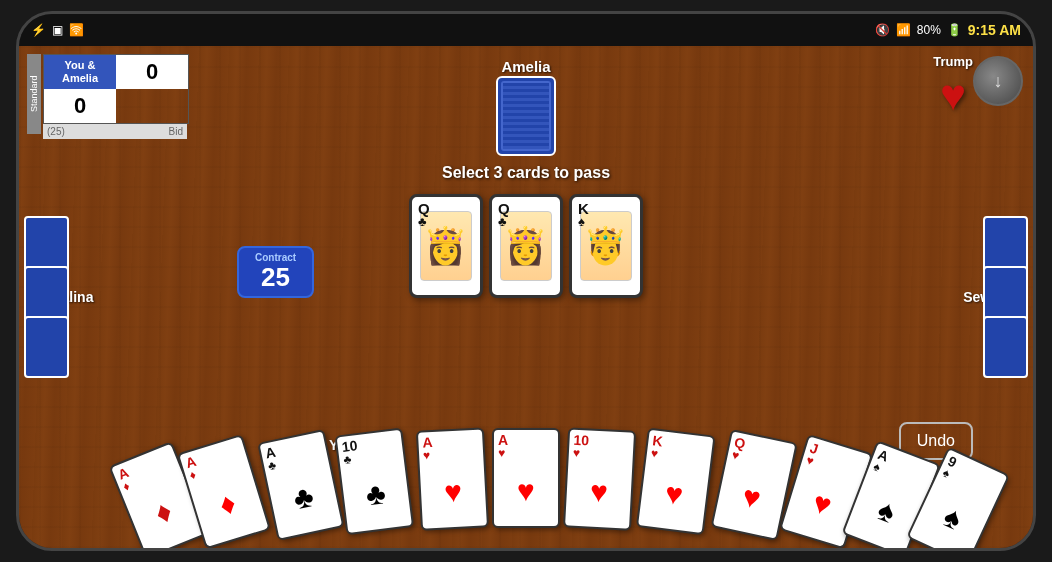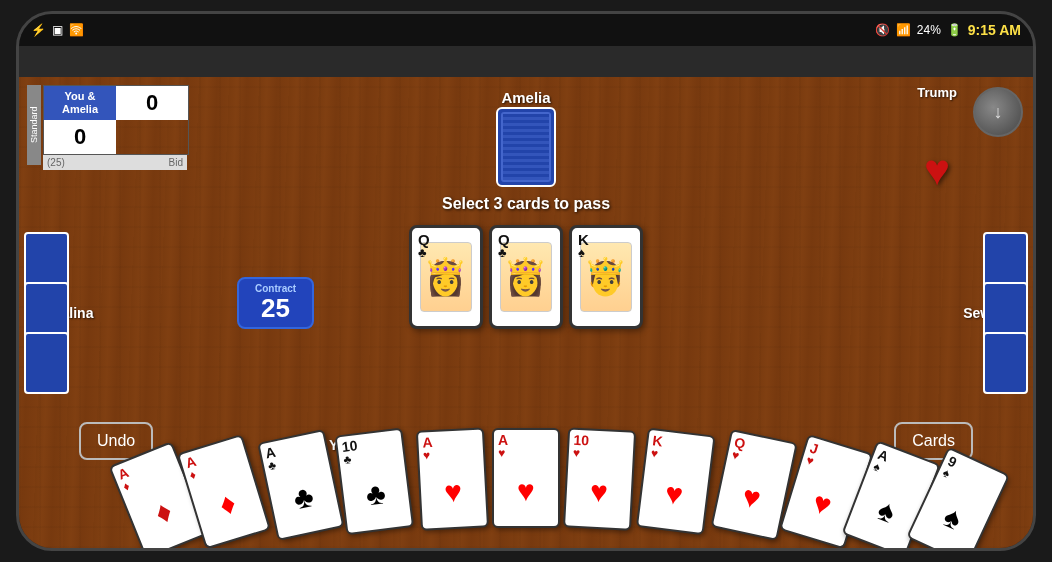--- a/index.html
+++ b/index.html
@@ -71,21 +71,20 @@
         repeating-linear-gradient(
           0deg,
           rgba(0,0,0,0.03) 0px,
           rgba(0,0,0,0.03) 2px,
           transparent 2px,
           transparent 20px
         );
       background-color: #7a3b10;
       position: relative;
       overflow: hidden;
-      margin-top: 31px;
     }
 
     
     .game-area::before {
       content: '';
       position: absolute;
       inset: 0;
       background:
         repeating-linear-gradient(
           92deg,
@@ -162,25 +161,24 @@
       text-align: right;
       padding: 2px;
       display: flex;
       justify-content: space-around;
     }
 
     
     .trump-area {
       position: absolute;
       top: 8px;
-      right: 76px;
+      right: 60px;
       display: flex;
       flex-direction: column;
       align-items: center;
-      gap: 44px;
     }
     .trump-label {
       color: #fff;
       font-size: 13px;
       font-weight: bold;
       text-shadow: 1px 1px 2px rgba(0,0,0,0.7);
       margin-bottom: 4px;
     }
     .trump-heart {
       color: #cc1111;
@@ -483,21 +481,21 @@
 
   <div class="status-bar">
     <div class="status-left">
       <span class="status-icon">⚡</span>
       <span class="status-icon">▣</span>
       <span class="status-icon">🛜</span>
     </div>
     <div class="status-right">
       <span class="status-icon">🔇</span>
       <span class="status-icon">📶</span>
-      <span class="status-icon">24%</span>
+      <span class="status-icon">80%</span>
       <span class="status-icon">🔋</span>
       <span class="status-time">9:15 AM</span>
     </div>
   </div>
 
   <div class="game-area">
 
     <div class="scoreboard">
       <div style="display:flex; align-items:stretch;">
         <div class="standard-label">Standard</div>
@@ -582,23 +580,22 @@
     </div>
 
     <div class="contract-badge">
       <div class="contract-label">Contract</div>
       <div class="contract-number">25</div>
     </div>
 
     <div class="player-you">You</div>
 
 
-    <button class="undo-btn">Undo</button>
-
-    <button class="hint-btn">Cards</button>
+
+    <button class="hint-btn">Undo</button>
 
     <div class="player-hand">
 
       <div class="hand-card red" style="left:10px; transform: rotate(-22deg) translateY(20px);">
         <div class="rank red">A</div>
         <div class="suit red">♦</div>
         <div class="center-suit">♦</div>
       </div>
 
       <div class="hand-card" style="left:75px; transform: rotate(-17deg) translateY(12px);">

